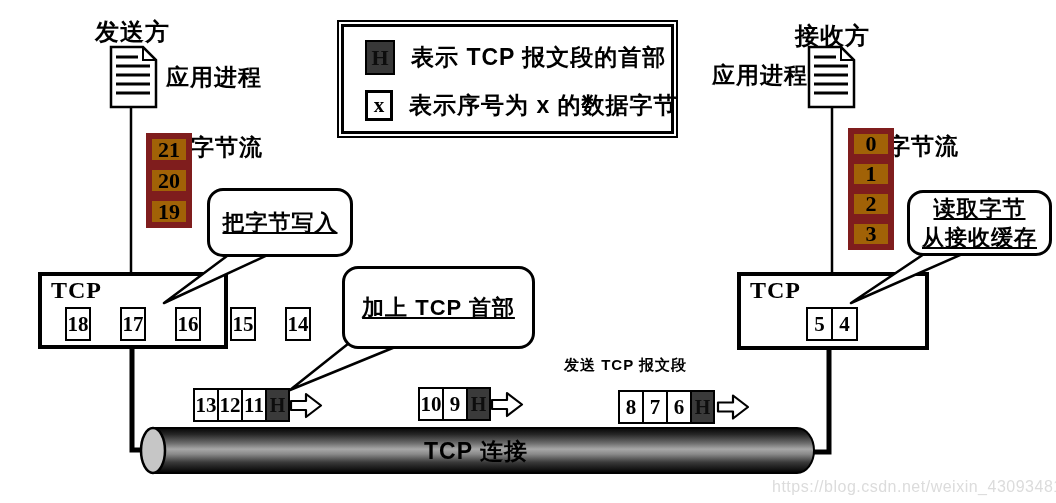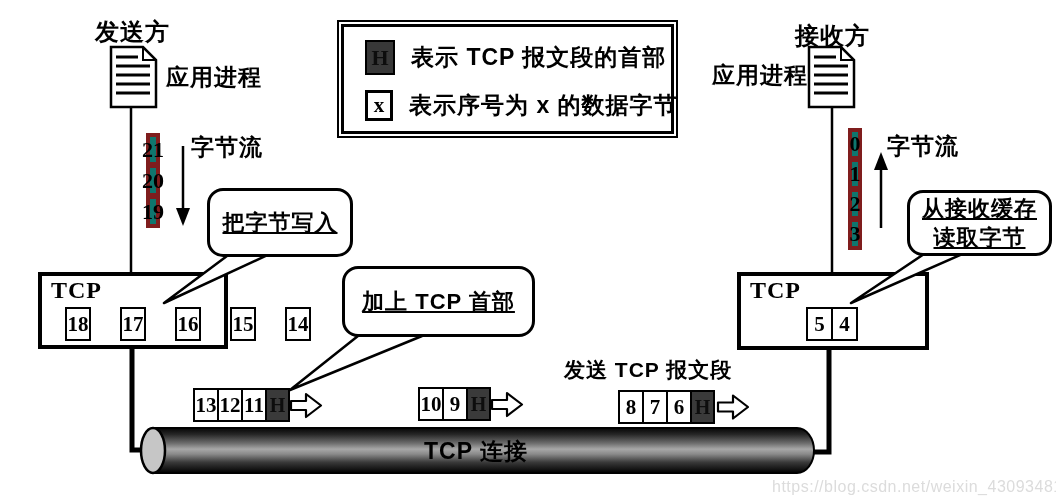--- a/index.html
+++ b/index.html
@@ -16,22 +16,22 @@
   .z4 { z-index:4;text-decoration:underline; }
   .z5 { z-index:5; }
 
   .cjk { font-weight:700; letter-spacing:1px; white-space:nowrap; }
   .fs24 { font-size:24px; }
   .fs23 { font-size:23px; }
 
   
   .vcol { display:flex; flex-direction:column; }
   .vcell {
-    width:14px; height:33px; margin-top:-2px; background:#0f766e;
-    border:4px solid #7f1d1d; display:flex; align-items:center; justify-content:center;
+    width:46px; height:33px; margin-top:-2px; background:#a16207;
+    border:6px solid #7f1d1d; display:flex; align-items:center; justify-content:center;
     font:700 22px "Liberation Serif", serif;
   }
   .vcol .vcell:first-child { margin-top:0; }
 
   
   .tcpbox { border:4px solid #000; background:#fff; }
   .tcplabel { position:absolute; left:9px; top:1px; font:700 24px "Liberation Serif", serif; letter-spacing:1px; }
   .hrow { position:absolute; display:flex; }
   .scell {
     width:26px; height:34px; margin-left:-2px; background:#fff;
@@ -57,21 +57,21 @@
   .legrow { display:flex; align-items:center; margin-bottom:15px; }
   .sym {
     display:flex; align-items:center; justify-content:center;
     font:700 22px "Liberation Serif", serif; flex:0 0 auto;
   }
   #sym-h { width:30px; height:35px; background:#383838; border:2px solid #000; color:#0d0d0d; }
   #sym-x { width:28px; height:31px; background:#fff; border:3px solid #000; color:#000; font-size:21px; }
   .legtext { margin-left:16px; font-size:23px; font-weight:700; letter-spacing:1px; white-space:nowrap; }
 
   #pipe-label { left:424px; top:436px; font-size:23px; color:#000000; }
-  #send-seg-label { left:564px; top:356px; font-size:21px; }
+  #send-seg-label { left:564px; top:356px; font-size:15px; }
   #watermark {
     left:772px; top:478px; font:400 16px "Liberation Sans", sans-serif;
     color:#dcdcdc; letter-spacing:0.5px; white-space:nowrap;
   }
 </style>
 </head>
 <body>
 
 <div id="canvas">
 
@@ -207,21 +207,21 @@
     <g fill="#fff" stroke="#000" stroke-width="2.5" stroke-linejoin="round">
       <polygon points="235,250 164,303 274,252"></polygon>
       <polygon points="368,328 290,390 422,336"></polygon>
       <polygon points="930,250 851,303 967,252"></polygon>
     </g>
   </svg>
 
   <div class="abs z4 bubble" style="left:207px; top:188px; width:146px; height:69px;">
     <div>把字节写入</div>
   </div>
-  <div class="abs z4 bubble" style="left:342px; top:266px; width:193px; height:71px;gap:26px;">
+  <div class="abs z4 bubble" style="left:342px; top:266px; width:193px; height:83px;gap:26px;">
     <div>加上 TCP 首部</div>
   </div>
   <div class="abs z4 bubble" style="left:907px; top:190px; width:145px; height:66px;">
+    <div>读取字节</div>
     <div>从接收缓存</div>
-    <div>读取字节</div>
   </div>
 
 </div>
 
 </body></html>

